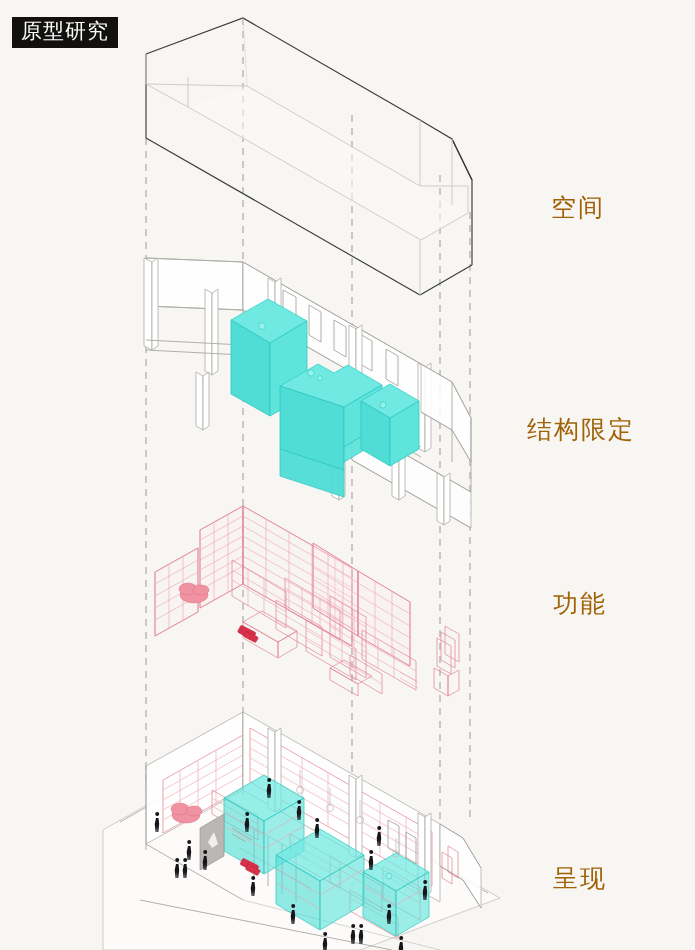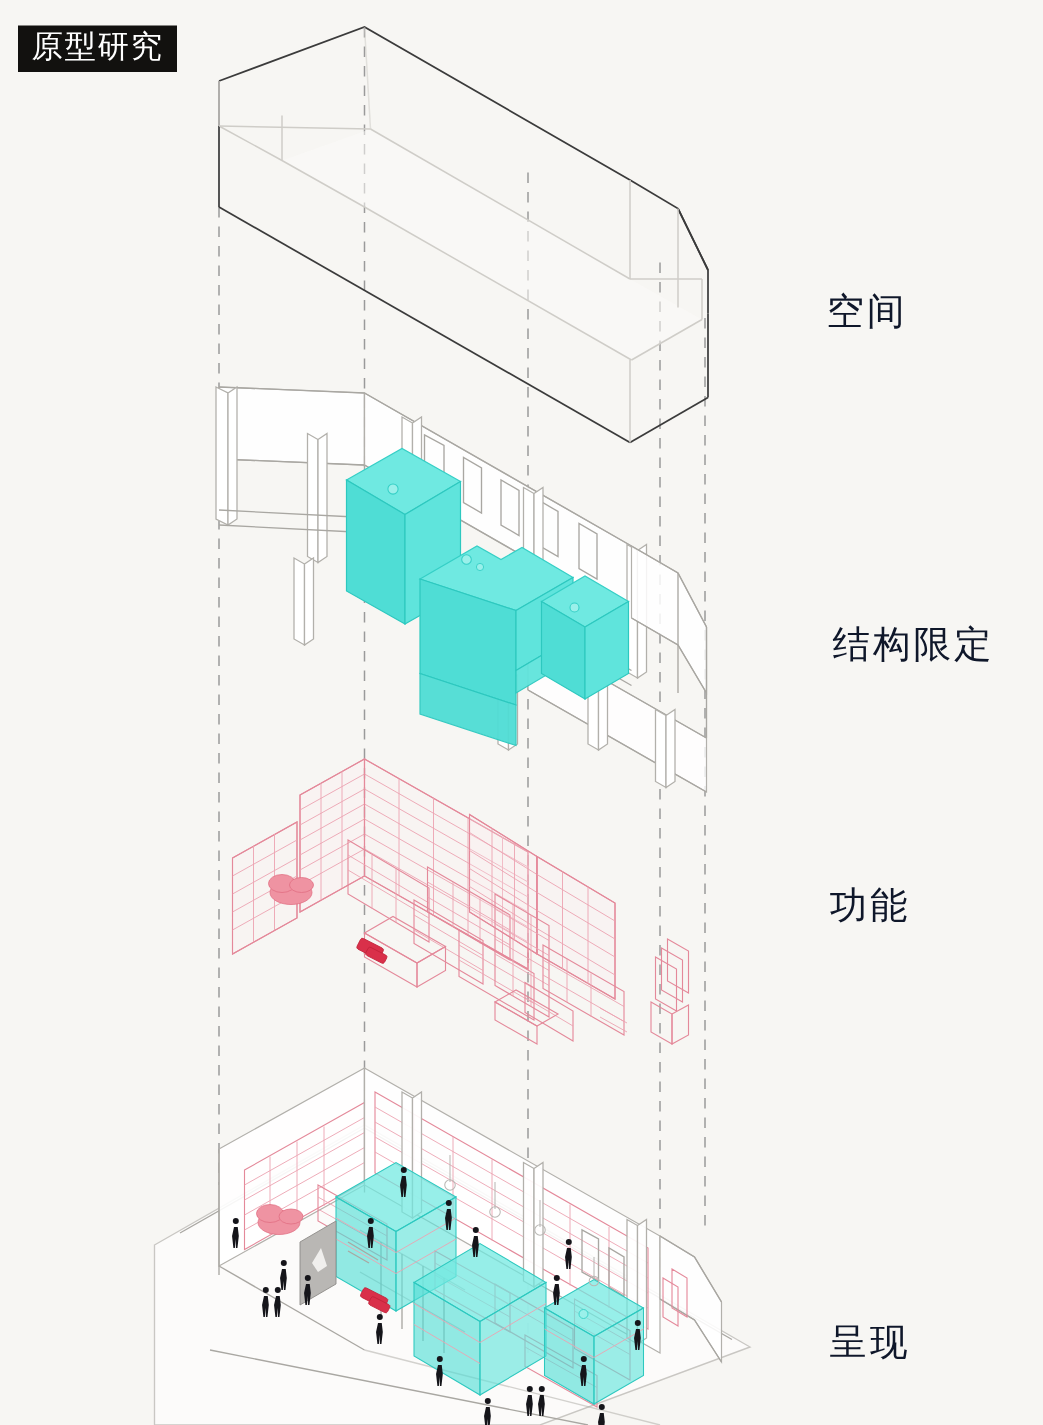--- a/index.html
+++ b/index.html
@@ -25,31 +25,31 @@
     padding: 4px 9px 6px 9px;
     font-size: 21px;
     line-height: 1;
     letter-spacing: 1px;
     font-weight: 400;
     white-space: nowrap;
   }
   
   .stage-label {
     position: absolute;
-    color: #0f172a;
+    color: #a16207;
     font-size: 25px;
     letter-spacing: 2px;
     white-space: nowrap;
     line-height: 1;
     text-align: right;
   }
   #label-space      { left: 551px; top: 195px; }
-  #label-structure  { left: 527px; top: 417px; margin-left: 28px; }
+  #label-structure  { left: 527px; top: 417px; }
   #label-function   { left: 553px; top: 591px; }
-  #label-present    { left: 553px; top: 866px; margin-top: 16px; }
+  #label-present    { left: 553px; top: 866px; }
 
   
   #scene {
     position: absolute;
     left: 0; top: 0;
     width: 695px;
     height: 950px;
   }
   .guide {
     stroke: #9a9a9a;

